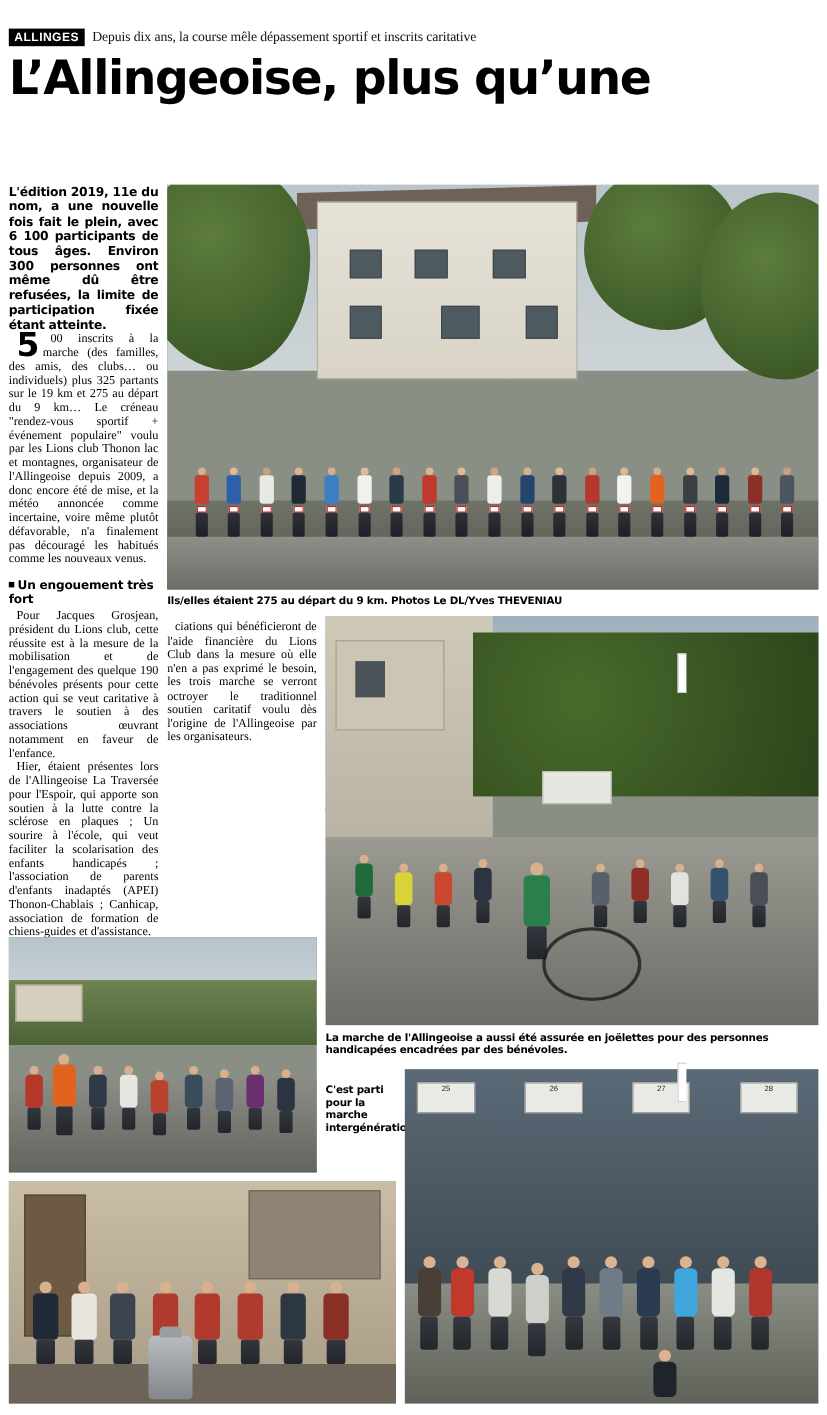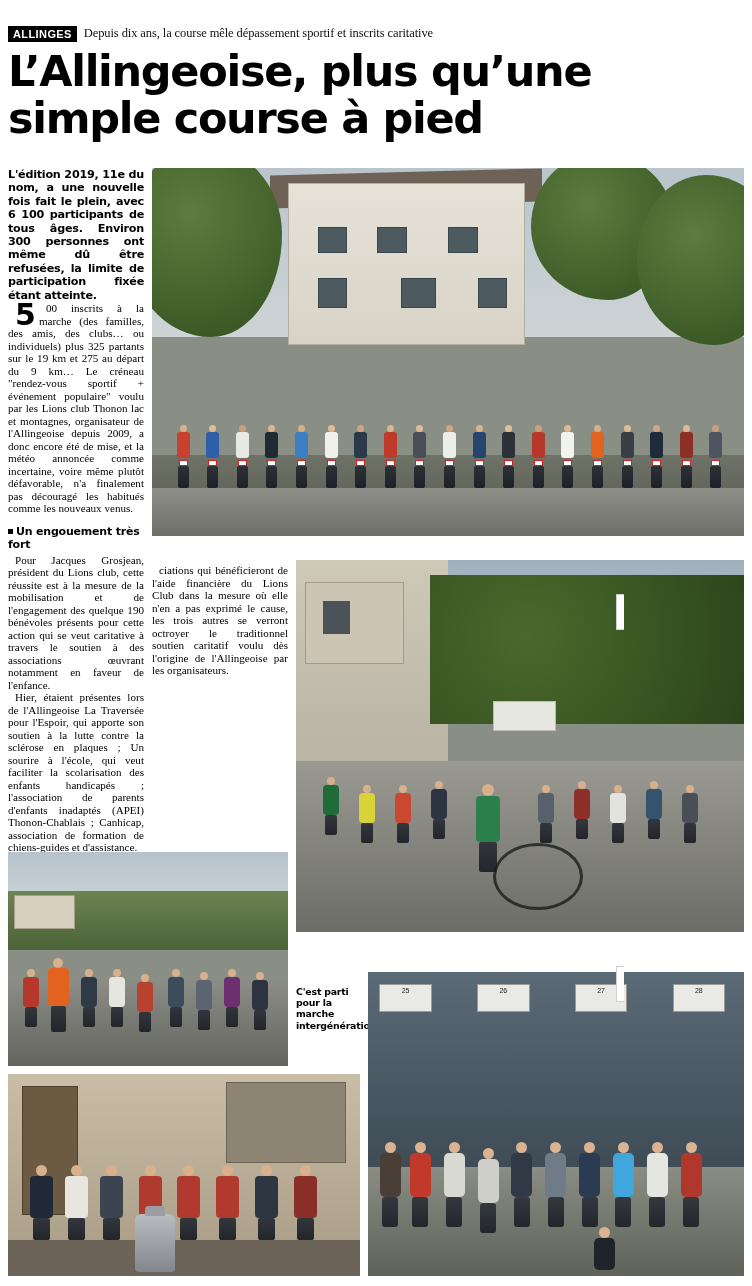--- a/index.html
+++ b/index.html
@@ -258,42 +258,41 @@
 
 <div class="page">
 
   <div class="kicker">
     <span class="kicker-tag">ALLINGES</span>
     <span class="kicker-text">Depuis dix ans, la course mêle dépassement sportif et inscrits caritative</span>
   </div>
 
   <h1 class="headline">
     <span class="l1">L’Allingeoise, plus qu’une</span>
-    <span class="l2">simple course à pied</span>
   </h1>
 
   <div class="cols">
 
     <div class="col1">
       <div class="chapeau">L'édition 2019, 11e du nom, a une nouvelle fois fait le plein, avec 6 100 participants de tous âges. Environ 300 personnes ont même dû être refusées, la limite de participation fixée étant atteinte.</div>
       <div class="body-text">
         <p class="drop-para">500 inscrits à la marche (des familles, des amis, des clubs… ou individuels) plus 325 partants sur le 19 km et 275 au départ du 9 km… Le créneau "rendez-vous sportif + événement populaire" voulu par les Lions club Thonon lac et montagnes, organisateur de l'Allingeoise depuis 2009, a donc encore été de mise, et la météo annoncée comme incertaine, voire même plutôt défavorable, n'a finalement pas découragé les habitués comme les nouveaux venus.</p>
       </div>
       <div class="subhead">
         <span class="sq"></span><span>Un engouement très fort</span>
       </div>
       <div class="body-text">
         <p>Pour Jacques Grosjean, président du Lions club, cette réussite est à la mesure de la mobilisation et de l'engagement des quelque 190 bénévoles présents pour cette action qui se veut caritative à travers le soutien à des associations œuvrant notamment en faveur de l'enfance.</p>
         <p>Hier, étaient présentes lors de l'Allingeoise La Traversée pour l'Espoir, qui apporte son soutien à la lutte contre la sclérose en plaques ; Un sourire à l'école, qui veut faciliter la scolarisation des enfants handicapés ; l'association de parents d'enfants inadaptés (APEI) Thonon-Chablais ; Canhicap, association de formation de chiens-guides et d'assistance.</p>
         <p>Si la Traversée pour l'Espoir ne figurera pas parmi les asso-</p>
       </div>
     </div>
 
     <div class="col2 body-text">
-      <p>ciations qui bénéficieront de l'aide financière du Lions Club dans la mesure où elle n'en a pas exprimé le cause, les trois autres se verront octroyer le traditionnel soutien caritatif voulu dès l'origine de l'Allingeoise par les organisateurs.</p>
+      <p>ciations qui bénéficieront de l'aide financière du Lions Club dans la mesure où elle n'en a pas exprimé le besoin, les trois marche se verront octroyer le traditionnel soutien caritatif voulu dès l'origine de l'Allingeoise par les organisateurs.</p>
     </div>
 
     <div class="col3">
       <div class="body-text">
         <p>« L'engouement très fort pour ce rendez-vous est dû à la fois à l'intérêt du site, qui se prête très bien à la course et la marche, et à l'élan des personnes qui connaissent et soutiennent l'Allingeoise et qui, par le bouche-à-oreille, véhiculent une image très positive de l'événement. Et puis, courir ou marcher pour une cause s'avère motivant et crée une émulation », analyse Jacques Grosjean.</p>
       </div>
       <div class="byline">Yves THEVENIAU</div>
     </div>
   </div>
 
@@ -420,20 +419,21 @@
         <div class="bib"></div>
         <div class="legs"></div>
       </div>
     <div class="runner" style="left:94%;">
         <div class="head" style="background:#caa07c"></div>
         <div class="torso" style="background:#4d5560"></div>
         <div class="bib"></div>
         <div class="legs"></div>
       </div>
   </div>
+  <div class="cap" id="cap-runners">Ils/elles étaient 275 au départ du 9 km. Photos Le DL/Yves THEVENIAU</div>
 
   <div class="photo" id="photo-joelette">
     <div class="layer p2-sky"></div>
     <div class="layer p2-wall"></div>
     <div class="layer p2-hedge"></div>
     <div class="layer" style="left:2%;top:6%;width:22%;height:22%;background:#cdc5b3;border:1px solid #a39b88;"></div>
     <div class="layer" style="left:6%;top:11%;width:6%;height:9%;background:#4b5358;"></div>
     <div class="layer p2-road"></div>
     <div class="layer" style="left:44%;top:38%;width:14%;height:8%;background:#e7e7e2;border:1px solid #bdbdb6;"></div>
     <div class="walker" style="left:6%;bottom:26%;">
@@ -481,20 +481,21 @@
         <div class="body" style="background:#36536e"></div>
         <div class="legs"></div>
       </div>
     <div class="walker" style="left:86%;bottom:24%;">
         <div class="head"></div>
         <div class="body" style="background:#4a4f57"></div>
         <div class="legs"></div>
       </div>
     <div class="layer" style="left:44%;bottom:6%;width:20%;height:18%;border:3px solid #1b1b1b;border-radius:50%;opacity:.8;"></div>
   </div>
+  <div class="cap" id="cap-joelette">La marche de l'Allingeoise a aussi été assurée en joëlettes pour des personnes handicapées encadrées par des bénévoles.</div>
 
   <div class="photo" id="photo-walkers">
     <div class="layer p3-sky"></div>
     <div class="layer p3-hill"></div>
     <div class="layer" style="left:2%;top:20%;width:22%;height:16%;background:#d6cfbe;border:1px solid #a79f8d;"></div>
     <div class="layer p3-road"></div>
     <div class="walker" style="left:5%;bottom:18%;">
         <div class="head"></div>
         <div class="body" style="background:#b5382a"></div>
         <div class="legs"></div>

